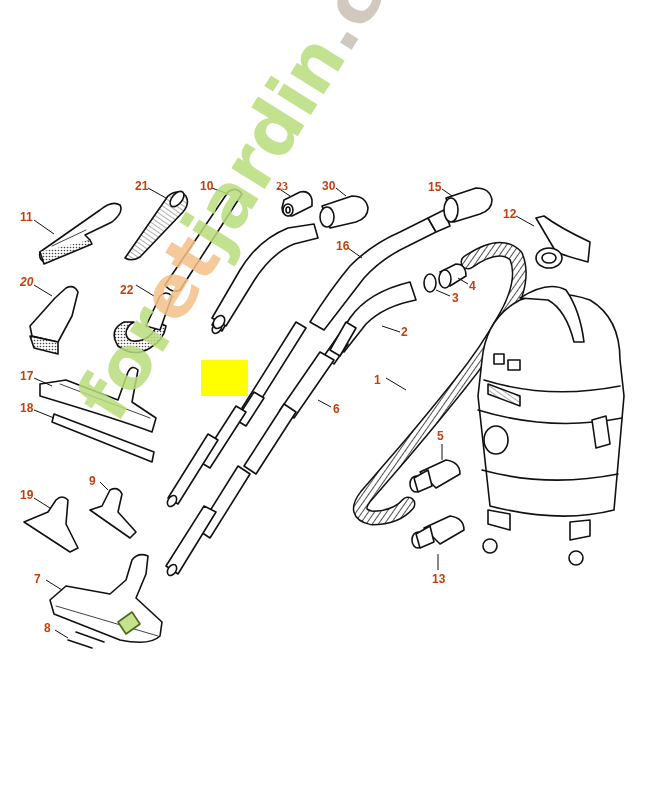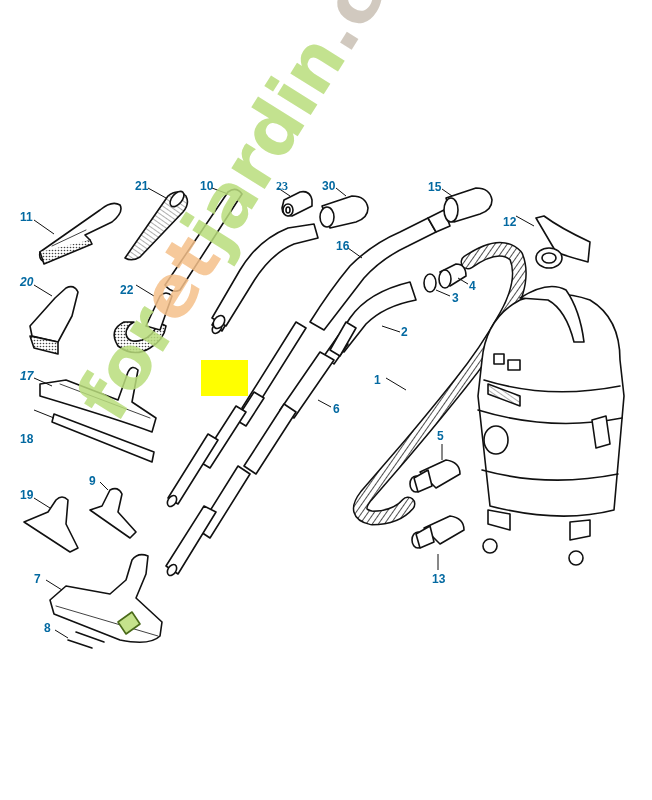--- a/index.html
+++ b/index.html
@@ -1,18 +1,18 @@
 <!DOCTYPE html>
 <html><head>
 <meta charset="utf-8">
 <style>
   html, body { margin: 0; padding: 0; background: #ffffff; }
   body { width: 652px; height: 800px; position: relative; overflow: hidden; font-family: "Liberation Sans", sans-serif; }
   #diagram { position: absolute; left: 0; top: 0; width: 652px; height: 800px; }
-  .lbl { position: absolute; font-family: "Liberation Sans", sans-serif; font-weight: bold; font-size: 12px; color: #0369a1; line-height: 12px; }
+  .lbl { position: absolute; font-family: "Liberation Sans", sans-serif; font-weight: bold; font-size: 12px; color: #c2410c; line-height: 12px; }
   .highlight { position: absolute; }
   .wm { position: absolute; font-family: "DejaVu Sans", sans-serif; font-weight: bold; pointer-events: none; }
 </style>
 </head>
 <body>
 
 <div id="diagram">
   <svg width="652" height="800" viewBox="0 0 652 800">
     <defs>
       <pattern id="corr" width="5" height="5" patternUnits="userSpaceOnUse" patternTransform="rotate(35)">
@@ -212,30 +212,30 @@
   
   <div class="highlight" style="left:201px; top:360px; width:47px; height:36px; background:#FFFF00;"></div>
 
   
   <span class="lbl" style="left:20px; top:211px;">11</span>
   <span class="lbl" style="left:135px; top:180px;">21</span>
   <span class="lbl" style="left:200px; top:180px;">10</span>
   <span class="lbl" style="left:276px; top:180px;font-family:Liberation Serif, serif;">23</span>
   <span class="lbl" style="left:322px; top:180px;">30</span>
   <span class="lbl" style="left:428px; top:181px;text-align:center;">15</span>
-  <span class="lbl" style="left:503px; top:216px;">12</span>
+  <span class="lbl" style="left:503px; top:208px;">12</span>
   <span class="lbl" style="left:336px; top:240px;">16</span>
   <span class="lbl" style="left:20px; top:276px;font-style:italic;">20</span>
   <span class="lbl" style="left:120px; top:276px;margin-top:8px;">22</span>
   <span class="lbl" style="left:469px; top:280px;">4</span>
   <span class="lbl" style="left:452px; top:292px;">3</span>
   <span class="lbl" style="left:401px; top:326px;">2</span>
-  <span class="lbl" style="left:20px; top:370px;font-style:italic;">17</span>
+  <span class="lbl" style="left:20px; top:370px;">17</span>
   <span class="lbl" style="left:374px; top:374px;">1</span>
-  <span class="lbl" style="left:20px; top:402px;margin-top:31px;">18</span>
+  <span class="lbl" style="left:20px; top:402px;">18</span>
   <span class="lbl" style="left:333px; top:403px;">6</span>
   <span class="lbl" style="left:437px; top:430px;">5</span>
   <span class="lbl" style="left:89px; top:475px;">9</span>
   <span class="lbl" style="left:20px; top:489px;">19</span>
   <span class="lbl" style="left:34px; top:573px;">7</span>
   <span class="lbl" style="left:432px; top:573px;">13</span>
   <span class="lbl" style="left:44px; top:622px;">8</span>
 </div>
 
 </body></html>

